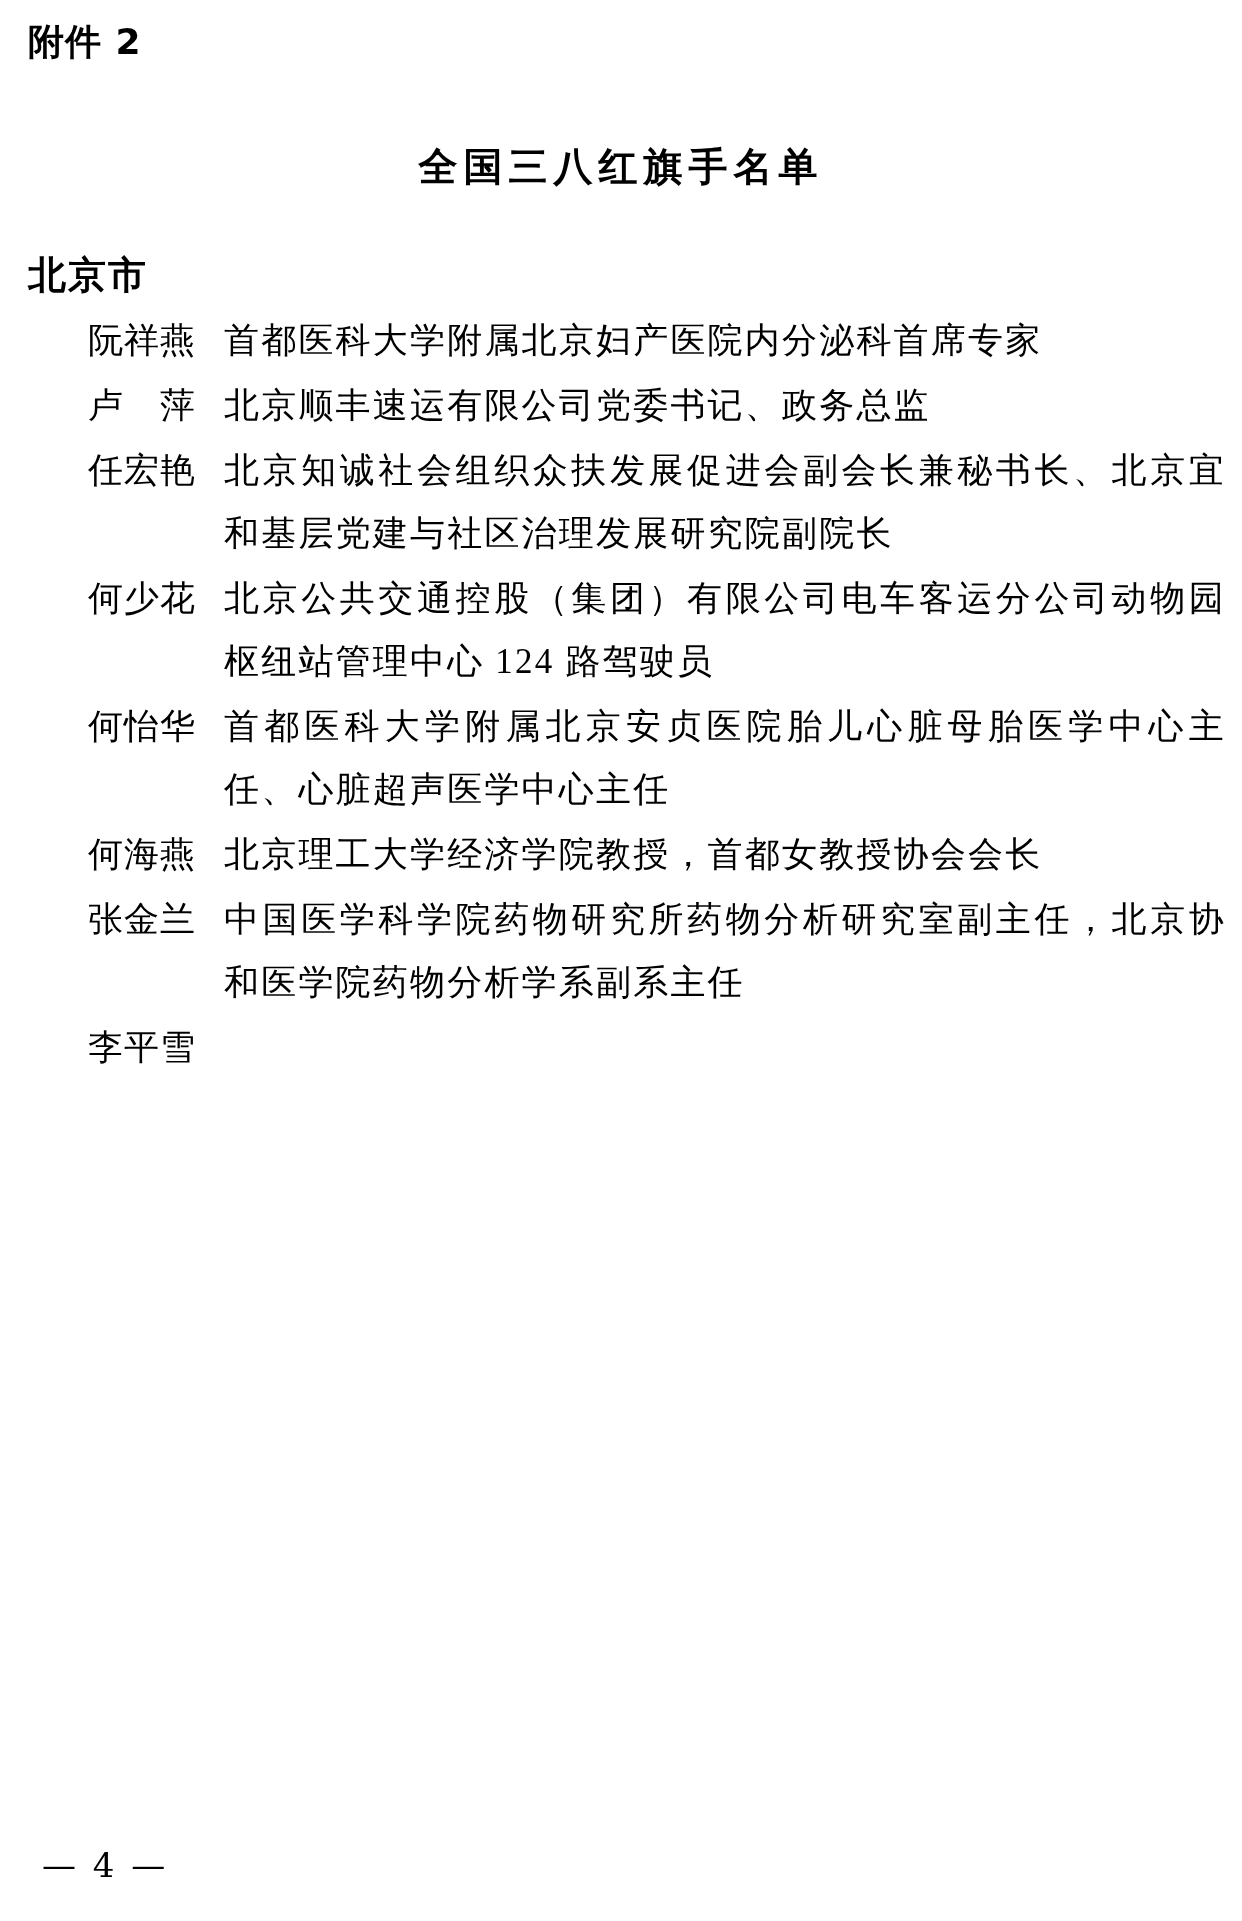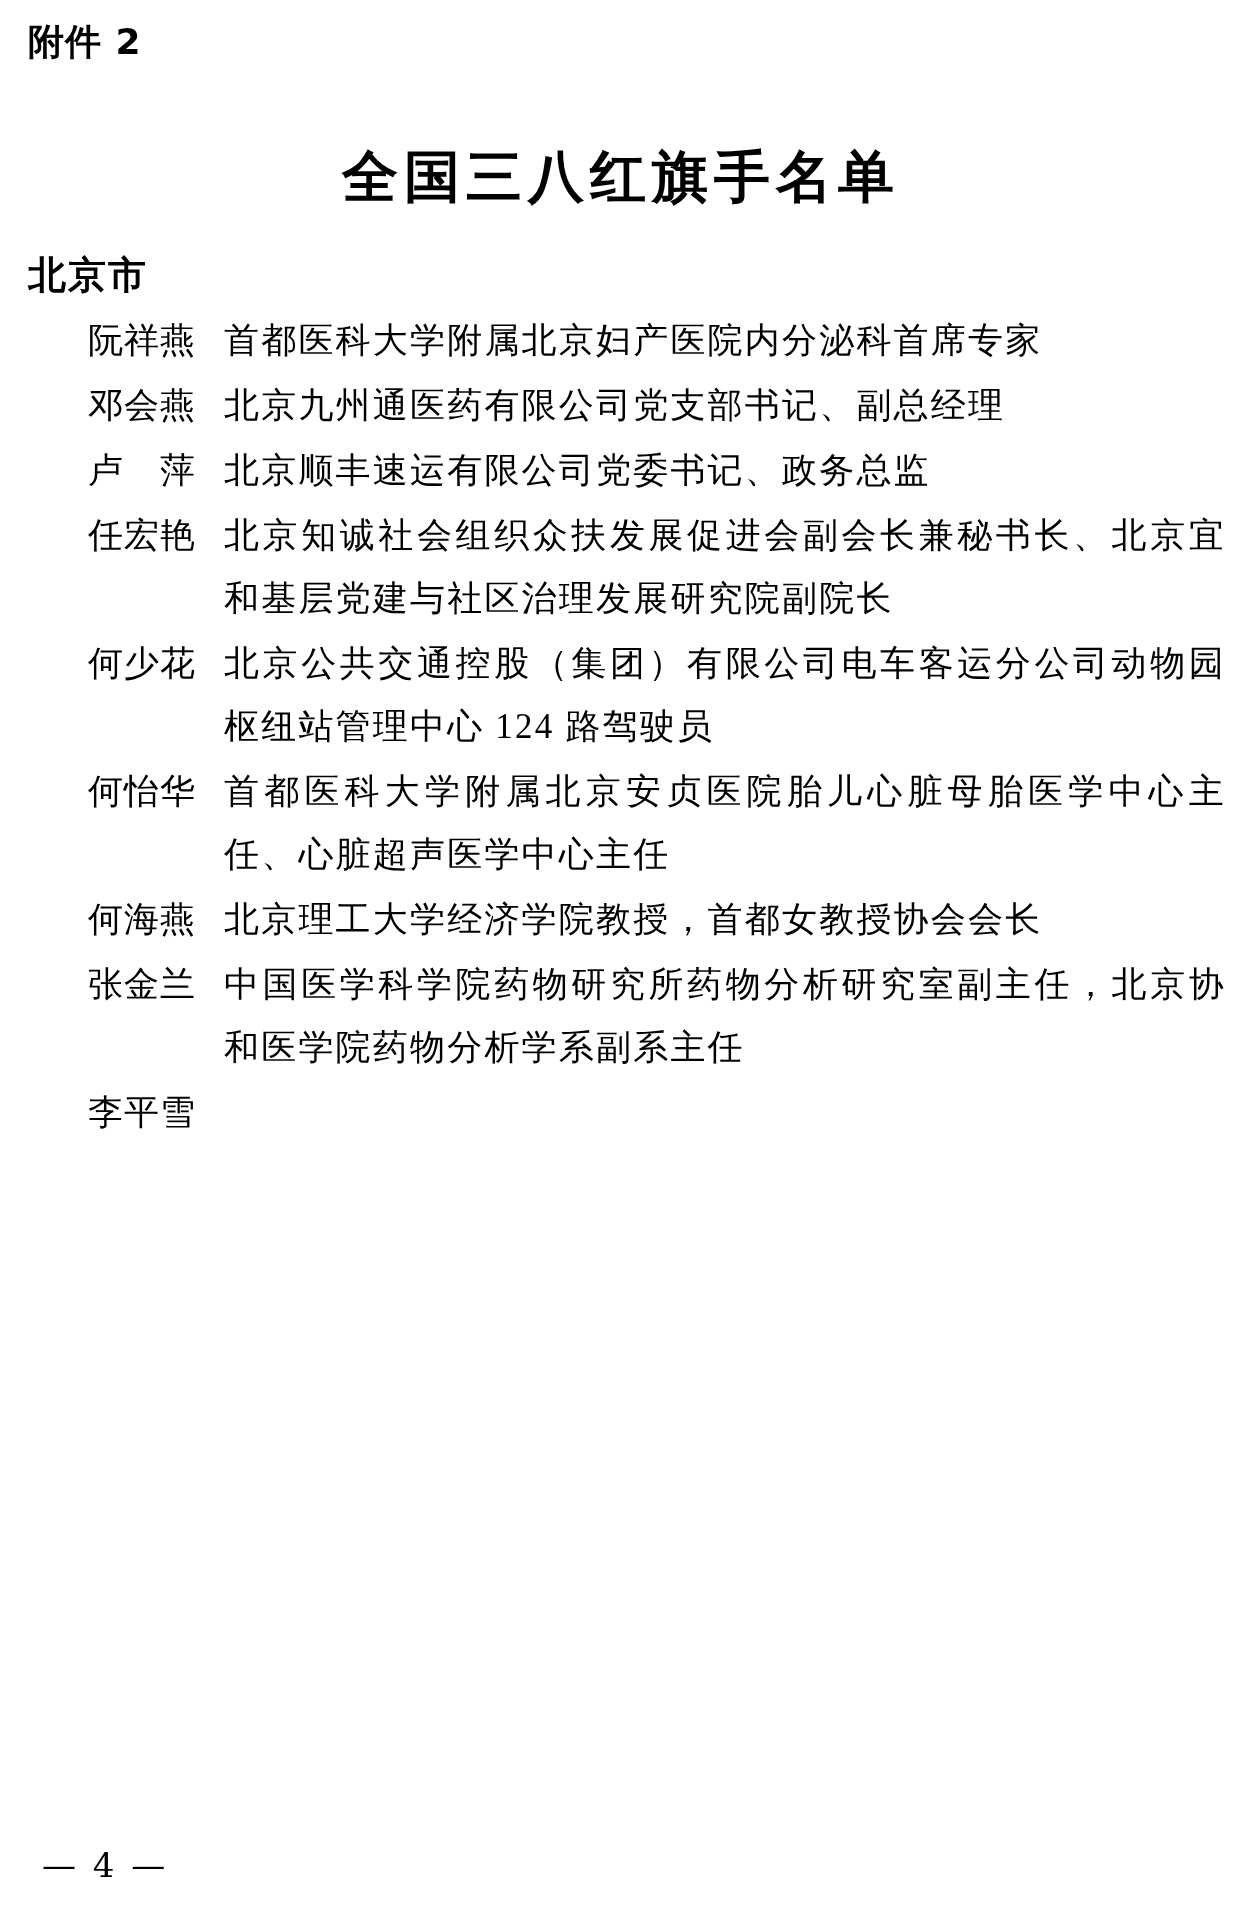--- a/index.html
+++ b/index.html
@@ -33,21 +33,21 @@
     letter-spacing: 1px;
   }
   .doc-title {
     position: absolute;
     left: 0;
     right: 0;
     top: 140px;
     text-align: center;
     font-family: "DejaVu Serif", "Liberation Serif", serif;
     font-weight: bold;
-    font-size: 56px;
+    font-size: 39px;
     letter-spacing: 6px;
   }
   .content {
     position: absolute;
     left: 0;
     top: 228px;
     width: 1242px;
   }
   .region-heading {
     font-family: "DejaVu Sans", "Liberation Sans", sans-serif;
@@ -101,24 +101,20 @@
 
   <div class="content">
 
     <div class="region-heading">北京市</div>
 
     <div class="entry">
       <div class="entry-name">阮祥燕</div>
       <div class="entry-desc">首都医科大学附属北京妇产医院内分泌科首席专家</div>
     </div>
 
-    <div class="entry">
-      <div class="entry-name">邓会燕</div>
-      <div class="entry-desc">北京九州通医药有限公司党支部书记、副总经理</div>
-    </div>
 
     <div class="entry">
       <div class="entry-name">卢　萍</div>
       <div class="entry-desc">北京顺丰速运有限公司党委书记、政务总监</div>
     </div>
 
     <div class="entry">
       <div class="entry-name">任宏艳</div>
       <div class="entry-desc">北京知诚社会组织众扶发展促进会副会长兼秘书长、北京宜和基层党建与社区治理发展研究院副院长</div>
     </div>

